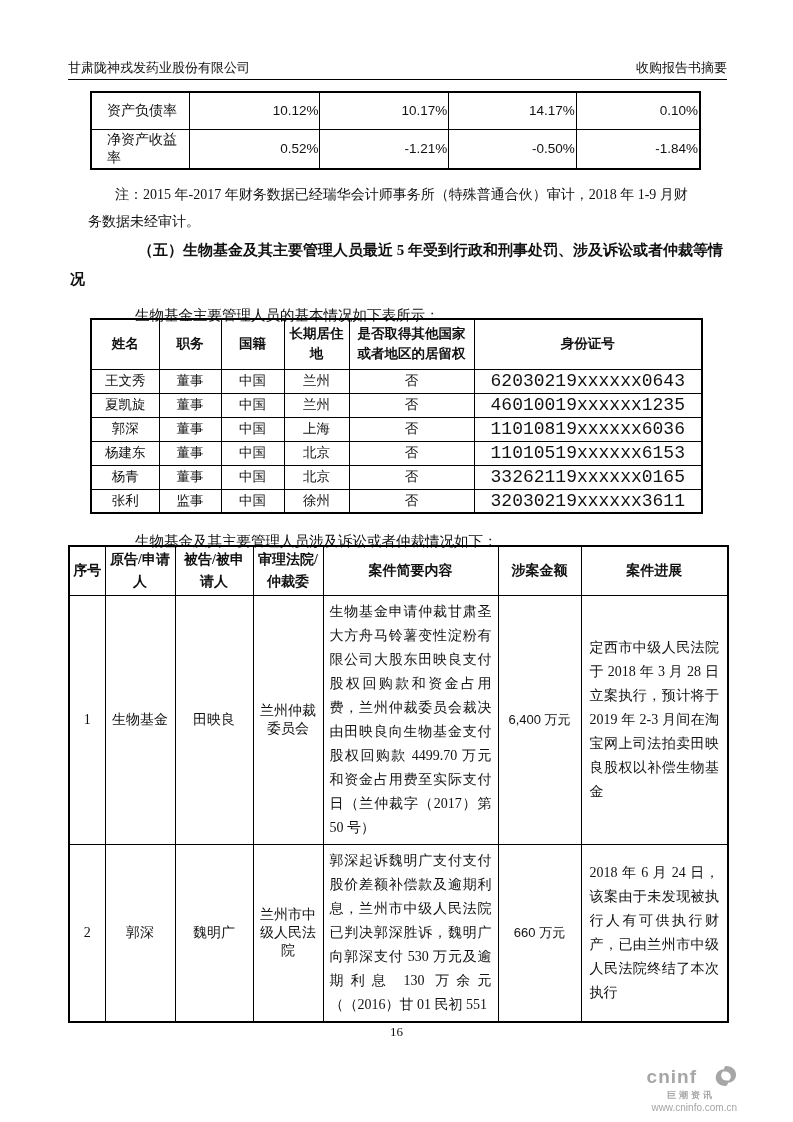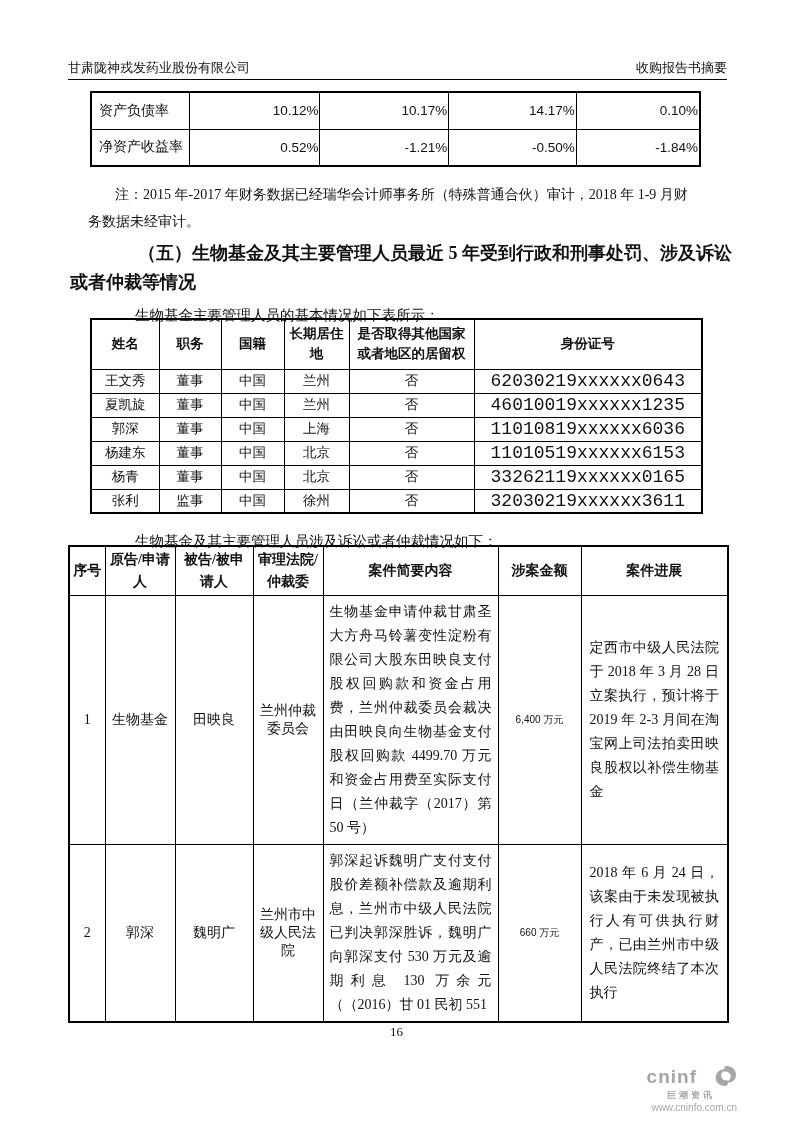--- a/index.html
+++ b/index.html
@@ -21,32 +21,32 @@
     display: flex; justify-content: space-between; align-items: flex-end;
     font-size: 13px; padding-bottom: 2px;
   }
   
   table { border-collapse: collapse; table-layout: fixed; }
   td, th { border: 1px solid #000; overflow: hidden; }
   .tbl { position: absolute; border: 2px solid #000; }
   
   .t1 { left: 90px; top: 91px; width: 611px; font-size: 14px; }
   .t1 td { height: 37px; }
-  .t1 .lbl { text-align: left; padding-left: 7px; }
+  .t1 .lbl { text-align: left; padding-left: 15px; }
   .t1 .val { text-align: right; 
              font-family: "Liberation Sans", "DejaVu Sans", sans-serif; font-size: 13.5px; }
   
   .note {
     position: absolute; left: 88px; top: 167px; width: 608px;
     font-size: 14px; line-height: 27px; text-indent: 27px;
   }
   
   .heading {
     position: absolute; left: 70px; top: 221px; width: 664px;
-    font-weight: bold; font-size: 18px; line-height: 29px; text-indent: 68px;
+    font-weight: bold; font-size: 15px; line-height: 29px; text-indent: 68px;
   }
   .intro1, .intro2 {
     position: absolute; left: 70px; width: 660px;
     font-size: 14.5px; text-indent: 65px;
   }
   .intro1 { top: 291px; }
   .intro2 { top: 517px; }
   
   .t2 { left: 90px; top: 318px; width: 611px; font-size: 13.5px; text-align: center; }
   .t2 th { font-size: 13.5px; font-weight: bold; padding: 1px 2px; line-height: 20px; }
@@ -55,21 +55,21 @@
   .t2 .id { font-family: Liberation Mono, monospace; font-size: 18px; margin-left: 8px; }
   
   .t3 { left: 68px; top: 545px; width: 659px; font-size: 14px; text-align: center; }
   .t3 th { font-weight: bold; padding: 2px; line-height: 22px; }
   .t3 thead tr { height: 47px; }
   .t3 td { vertical-align: middle; }
   .t3 .row1 { height: 243px; }
   .t3 .row2 { height: 177px; }
   .t3 .summary { text-align: justify; padding: 4px 6px; line-height: 24px; }
   .t3 .progress { text-align: justify; padding: 4px 8px; line-height: 24px; }
-  .t3 .amount { font-family: "Liberation Sans", "DejaVu Sans", sans-serif; font-size: 10px; }
+  .t3 .amount { font-family: "Liberation Sans", "DejaVu Sans", sans-serif; font-size: 13px; }
   
   .pagenum { position: absolute; left: 0; right: 0; top: 1024px; text-align: center; font-size: 13px; }
   .logo {
     position: absolute; right: 56px; top: 1066px; text-align: right;
     color: #a6a6a6; font-family: "Liberation Sans", "DejaVu Sans", sans-serif;
     line-height: 1.1;
   }
   .logo-row { display: flex; align-items: center; justify-content: flex-end; gap: 18px; }
   .logo-brand { font-size: 19px; font-weight: bold; letter-spacing: 1px; }
   .logo-cn { font-size: 9px; letter-spacing: 3px; margin-top: 1px; margin-right: 22px; font-weight: bold; }

